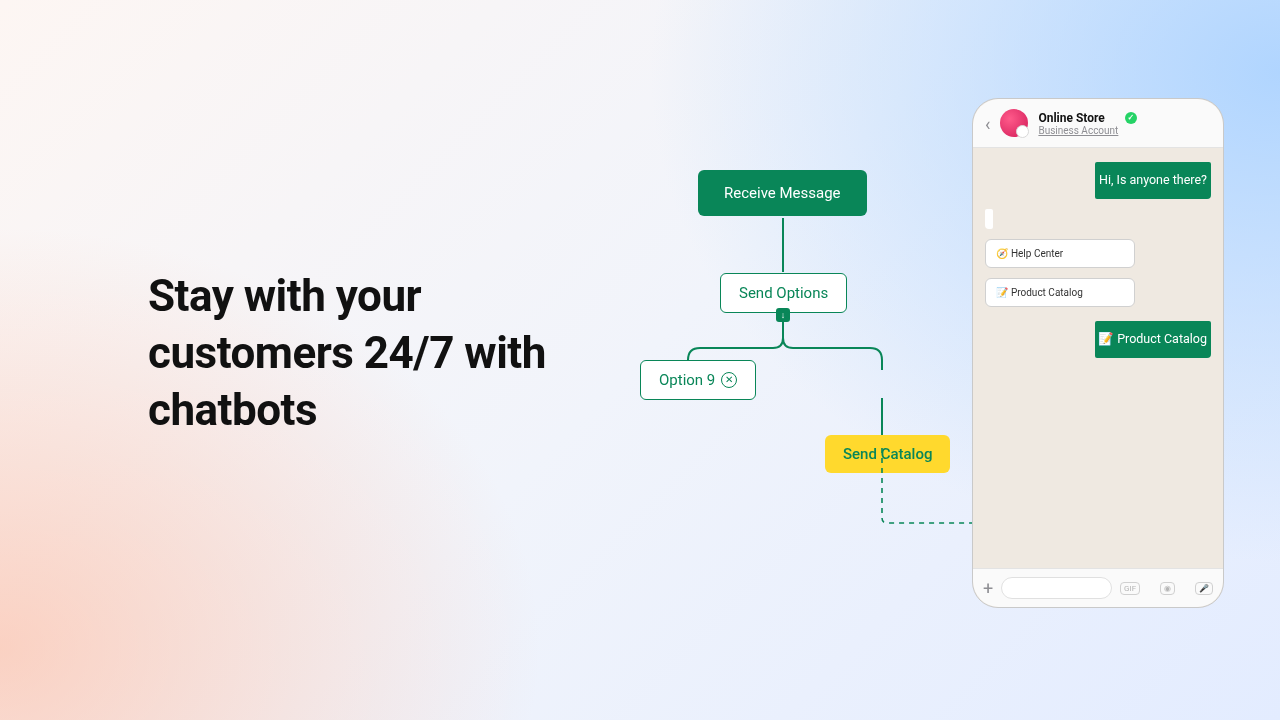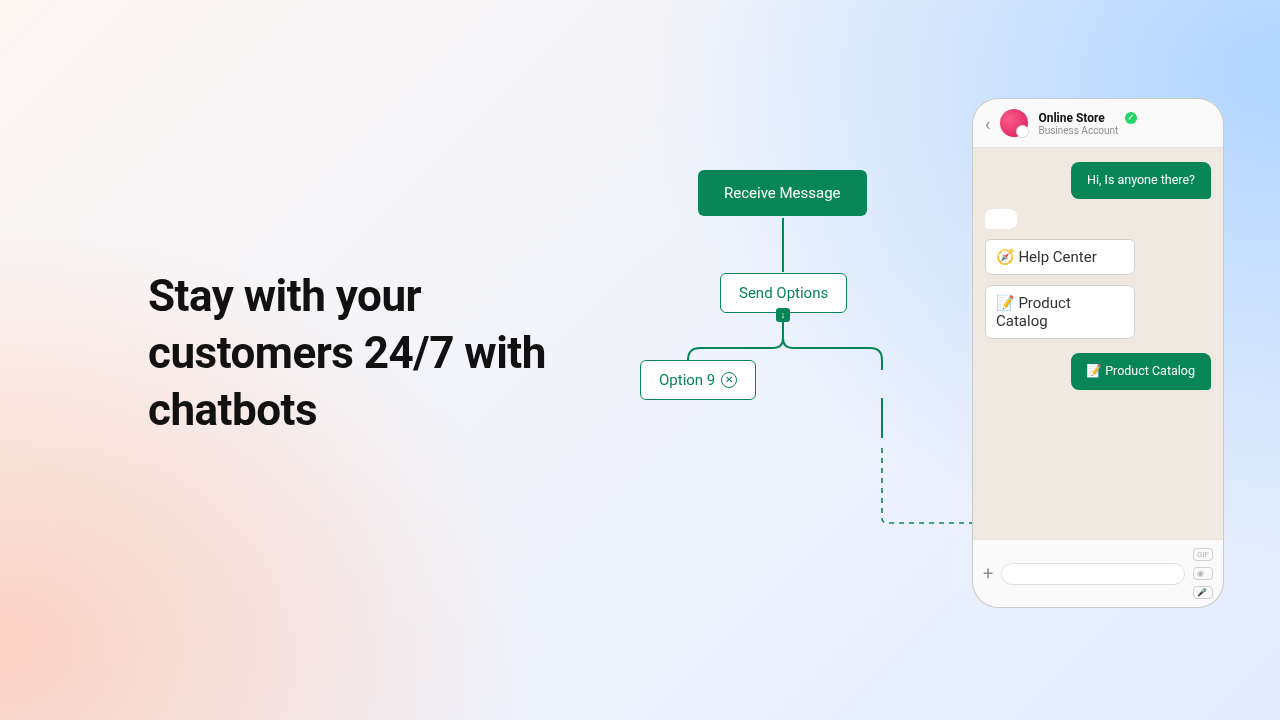--- a/index.html
+++ b/index.html
@@ -66,39 +66,39 @@
     display: flex; align-items: center; gap: 10px;
     border-bottom: 1px solid #e3e3e3;
     border-top-left-radius: 26px; border-top-right-radius: 26px;
   }
   .back-chev { color:#8e8e93; font-size:18px; }
   .avatar { width:28px; height:28px; border-radius:50%; background: radial-gradient(circle at 35% 35%, #ff5a8a, #d11b58); position:relative; }
   .avatar::after{ content:""; position:absolute; right:-1px; bottom:-1px; width:11px; height:11px; background:#fff; border-radius:50%; border:1px solid #d8d8d8;}
   .store-name { font-size:12px; font-weight:700; color:#111; display:flex; align-items:center; gap:20px; }
   .verify-badge { width:12px; height:12px; background:#25d366; border-radius:50%; display:flex; align-items:center; justify-content:center; color:#fff; font-size:8px; }
   .verify-badge::after{content:"✓";}
-  .store-sub { font-size:10px; color:#8e8e93; }
+  .store-sub { font-size:10px; color:#8e8e93;text-decoration:underline; }
   .phone-body { flex:1; padding:14px 12px; display:flex; flex-direction:column; gap:10px; background:#efe9e1; overflow:hidden; }
-  .bubble { max-width: 88%; padding:10px 16px; border-radius:8px; font-size:12.5px; line-height:1.35; }
+  .bubble { max-width: 88%; padding:10px 4px; border-radius:2px; font-size:12.5px; line-height:1.35; }
   .bubble.out { align-self:flex-end; background:#098658; color:#fff; border-bottom-right-radius:4px; }
   .bubble.in  { align-self:flex-start; background:#fff; color:#222; border-bottom-left-radius:4px; }
   .bubble.in p + p { margin-top:10px; }
   .reply-btn {
     background:#fff; border:1px solid #d0d0d0; border-radius:6px;
-    padding:8px 10px; font-size:15px; color:#333; display:flex; align-items:center; gap:6px;
+    padding:8px 10px; font-size:10px; color:#333; display:flex; align-items:center; gap:6px;
     width: 150px;
   }
   .phone-input {
     background:#fafafa; border-top:1px solid #e3e3e3; padding:8px 10px;
     display:flex; align-items:center; gap:8px;
     border-bottom-left-radius:26px; border-bottom-right-radius:26px;
   }
   .plus-icon { color:#8e8e93; font-size:18px; }
   .msg-field { flex:1; height:22px; background:#fff; border:1px solid #e0e0e0; border-radius:12px; }
-  .tool-icons { display:flex; gap:6px; color:#b5b5b5; font-size:11px;flex-direction:column; }
+  .tool-icons { display:flex; gap:20px; color:#b5b5b5; font-size:11px; }
   .tool-icons span { border:1px solid #d0d0d0; border-radius:4px; padding:1px 3px; font-size:8px; }
 
   
   .dash-connector { position:absolute; left:870px; top:398px; width:340px; height:140px; overflow:visible; }
 </style>
 </head>
 <body>
 
 <div class="headline">Stay with your customers 24/7 with chatbots</div>
 
@@ -121,20 +121,23 @@
     <span>Send Options</span>
   </div>
   <div class="mini-handle" style="left:146px; top:148px;"></div>
 
   <div class="node white-outline" style="left:10px; top:200px;">
     <span>Option 9</span>
     <span class="icon-circle cross"></span>
   </div>
 
 
+  <div class="node yellow-fill" style="left:195px; top:275px;">
+    <span>Send Catalog</span>
+  </div>
 </div>
 
 <svg class="dash-connector">
   <path d="M12 50 L12 120 Q12 125 17 125 L238 125" stroke="#098658" stroke-width="1.6" stroke-dasharray="5 5" fill="none"></path>
 </svg>
 
 <div class="phone">
   <div class="phone-header">
     <span class="back-chev">‹</span>
     <div class="avatar"></div>

